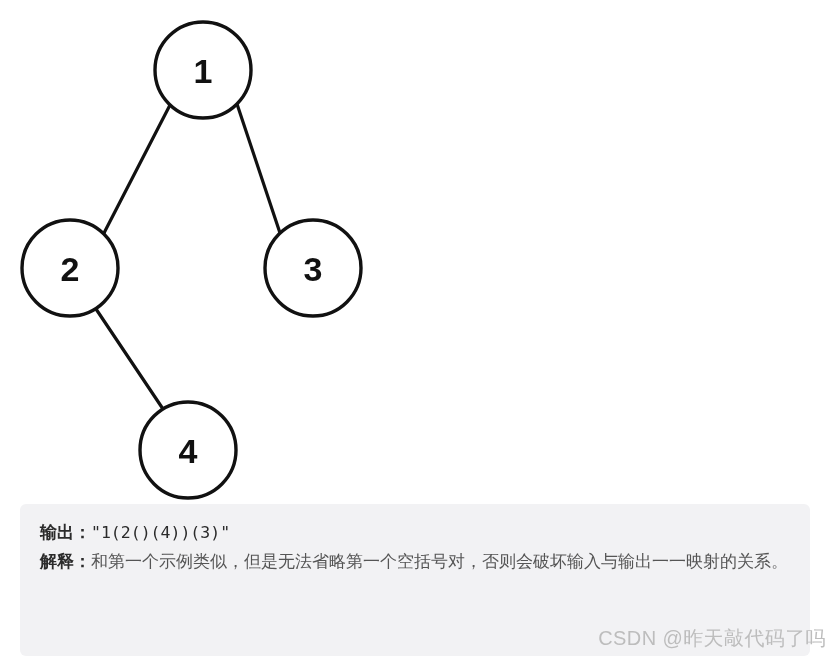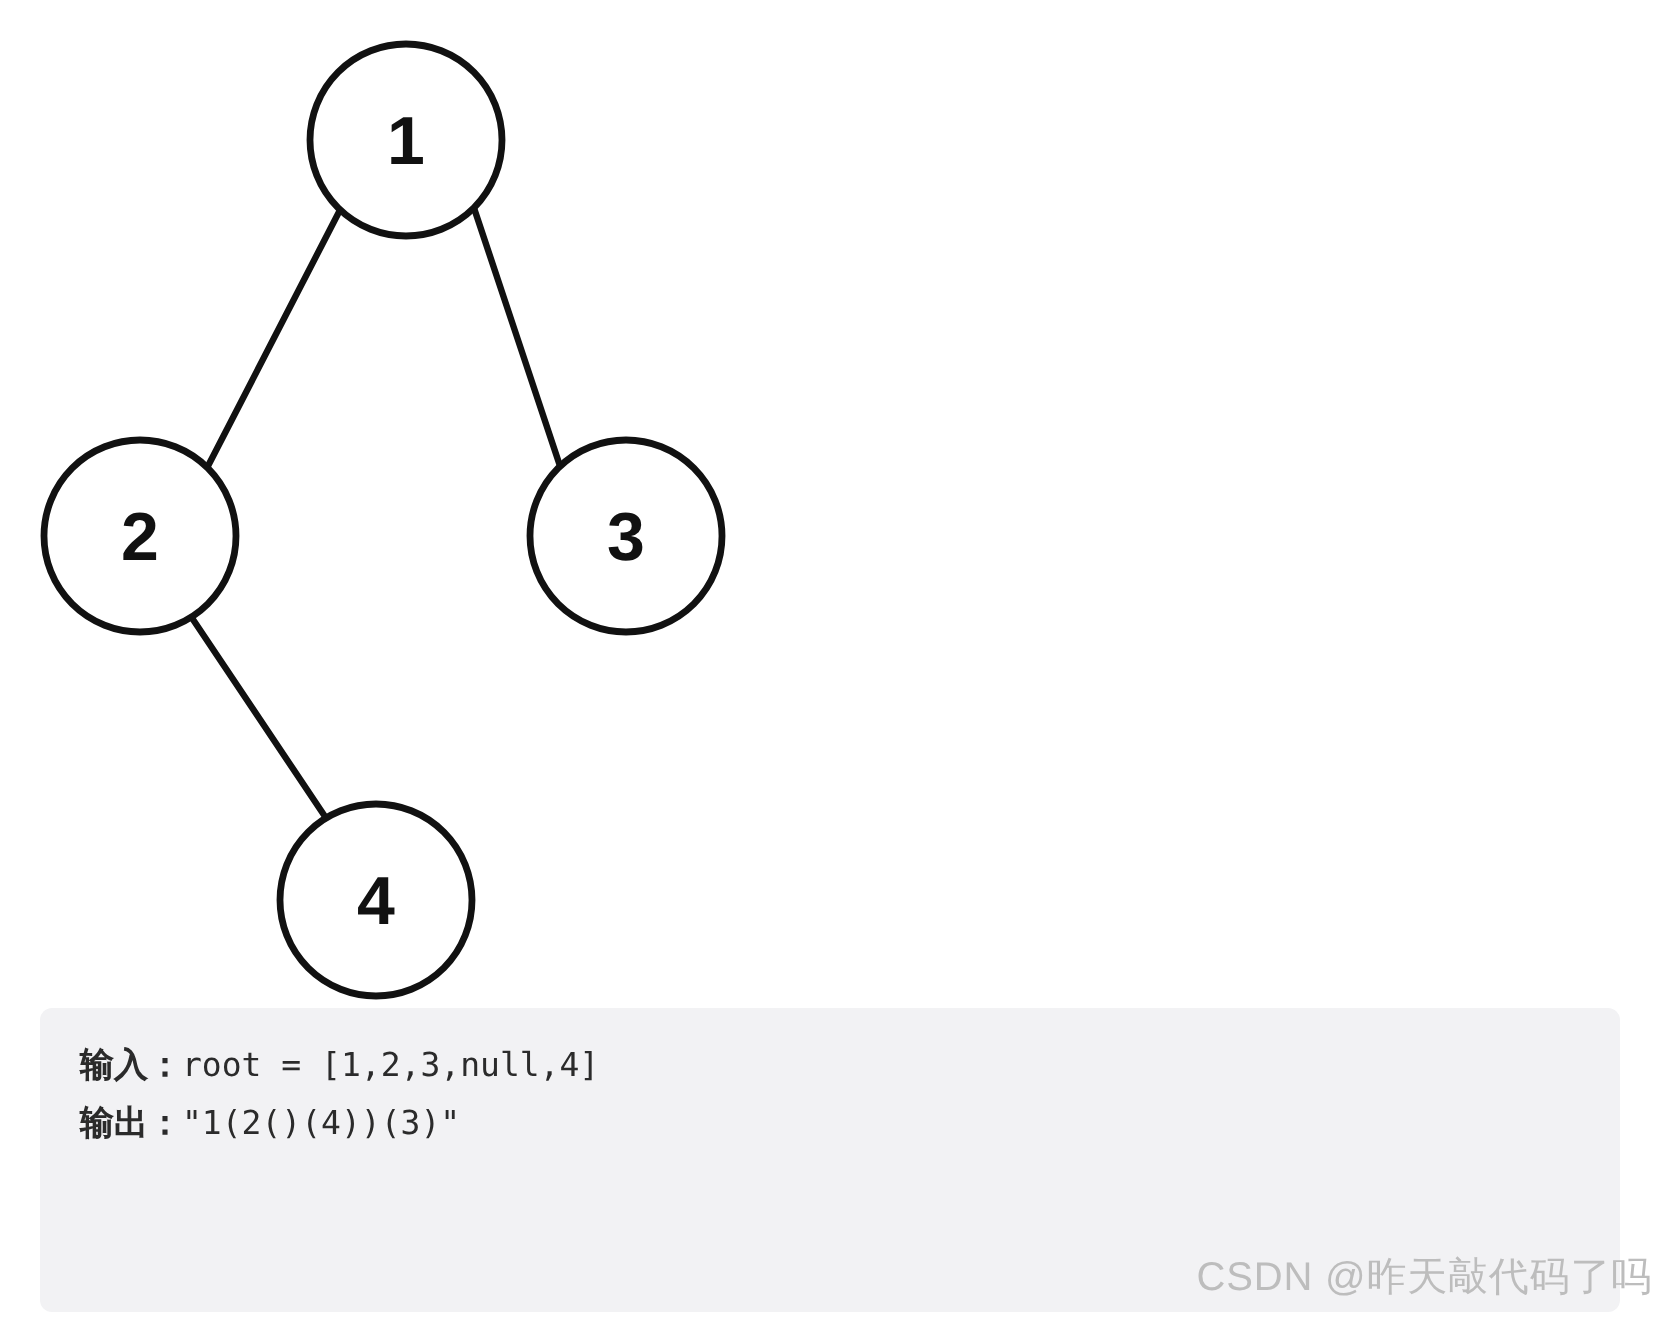--- a/index.html
+++ b/index.html
@@ -118,20 +118,20 @@
 
     <g>
       <circle class="node-circle" cx="188" cy="450" r="48"></circle>
       <text class="node-label" x="188" y="451">4</text>
     </g>
   </svg>
 </div>
 
 <div id="example-panel">
   <div class="example-line">
-    <span class="line-label">输入：</span><span class="line-code">root = [1,2,3,null,4]</span>
+    <span class="line-label">输出：</span><span class="line-code">"1(2()(4))(3)"</span>
   </div>
-  <div class="example-line">
-    <span class="line-label">输出：</span><span class="line-code">"1(2()(4))(3)"</span>
+  <div class="explain-line">
+    <span class="line-label">解释：</span><span>和第一个示例类似，但是无法省略第一个空括号对，否则会破坏输入与输出一一映射的关系。</span>
   </div>
 </div>
 
 <div id="watermark">CSDN @昨天敲代码了吗</div>
 
 </body></html>

